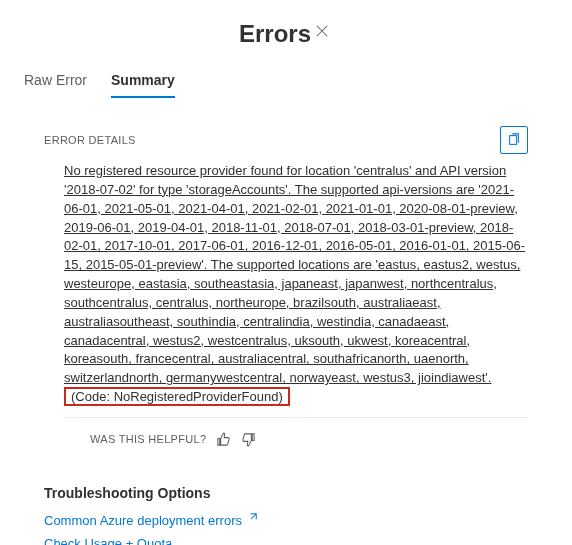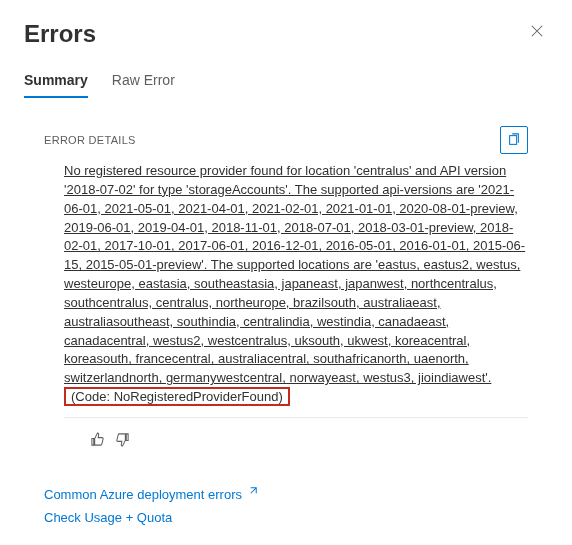--- a/index.html
+++ b/index.html
@@ -11,21 +11,21 @@
       font-family: "Segoe UI", -apple-system, BlinkMacSystemFont, sans-serif;
       background: #ffffff;
       color: #323130;
       width: 572px;
       height: 545px;
       padding: 20px 24px;
       position: relative;
     }
     .header {
       display: flex;
-      justify-content: space-between;
+      justify-content: center;
       align-items: flex-start;
       margin-bottom: 24px;
     }
     h1 {
       font-size: 24px;
       font-weight: 600;
       color: #323130;
     }
     .close-btn {
       cursor: pointer;
@@ -154,54 +154,56 @@
 <div class="header">
   <h1>Errors</h1>
   <div class="close-btn">
     <svg viewBox="0 0 16 16" width="14" height="14">
         <path d="M2 2 L14 14 M14 2 L2 14" stroke="currentColor" stroke-width="1.2" fill="none"></path>
       </svg>
   </div>
 </div>
 
 <div class="tabs">
+  <div class="tab">Raw Error</div>
   <div class="tab active">Summary</div>
-  <div class="tab">Raw Error</div>
 </div>
 
 <div class="section-header">
   <div class="section-title">ERROR DETAILS</div>
   <div class="copy-btn">
     <svg viewBox="0 0 16 16">
         <rect x="3" y="3" width="8" height="10" fill="none" stroke="currentColor" stroke-width="1.2"></rect>
         <path d="M6 1 H13 V11" fill="none" stroke="currentColor" stroke-width="1.2"></path>
       </svg>
   </div>
 </div>
 
 <div class="error-body">
   <span class="error-text">No registered resource provider found for location 'centralus' and API version '2018-07-02' for type 'storageAccounts'. The supported api-versions are '2021-06-01, 2021-05-01, 2021-04-01, 2021-02-01, 2021-01-01, 2020-08-01-preview, 2019-06-01, 2019-04-01, 2018-11-01, 2018-07-01, 2018-03-01-preview, 2018-02-01, 2017-10-01, 2017-06-01, 2016-12-01, 2016-05-01, 2016-01-01, 2015-06-15, 2015-05-01-preview'. The supported locations are 'eastus, eastus2, westus, westeurope, eastasia, southeastasia, japaneast, japanwest, northcentralus, southcentralus, centralus, northeurope, brazilsouth, australiaeast, australiasoutheast, southindia, centralindia, westindia, canadaeast, canadacentral, westus2, westcentralus, uksouth, ukwest, koreacentral, koreasouth, francecentral, australiacentral, southafricanorth, uaenorth, switzerlandnorth, germanywestcentral, norwayeast, westus3, jioindiawest'. </span><span class="error-code">(Code: NoRegisteredProviderFound)</span>
 </div>
 
 <hr class="divider">
 
 <div class="feedback">
+  <span>WAS THIS HELPFUL?</span>
   <span class="thumb">
     <svg viewBox="0 0 16 16">
         <path d="M2 7h2v7H2V7zm3 7V7l3-6c.8 0 1.5.7 1.3 1.6L8.7 6H13c.7 0 1.2.7 1 1.4l-1.5 5.9c-.1.4-.5.7-.9.7H5z" fill="none" stroke="currentColor" stroke-width="1.1"></path>
       </svg>
   </span>
   <span class="thumb">
     <svg viewBox="0 0 16 16">
         <path d="M14 9h-2V2h2v7zm-3-7v7l-3 6c-.8 0-1.5-.7-1.3-1.6L7.3 10H3c-.7 0-1.2-.7-1-1.4l1.5-5.9C3.6 2.3 4 2 4.4 2H11z" fill="none" stroke="currentColor" stroke-width="1.1"></path>
       </svg>
   </span>
 </div>
 
 <div class="troubleshooting">
+  <div class="troubleshooting-title">Troubleshooting Options</div>
   <a class="link">
     <span>Common Azure deployment errors</span>
     <span class="ext-icon">
         <svg viewBox="0 0 12 12">
           <path d="M3 3h6v6M9 3L3 9" fill="none" stroke="currentColor" stroke-width="1.1"></path>
         </svg>
       </span>
   </a>
   <a class="link">
     <span>Check Usage + Quota</span>

